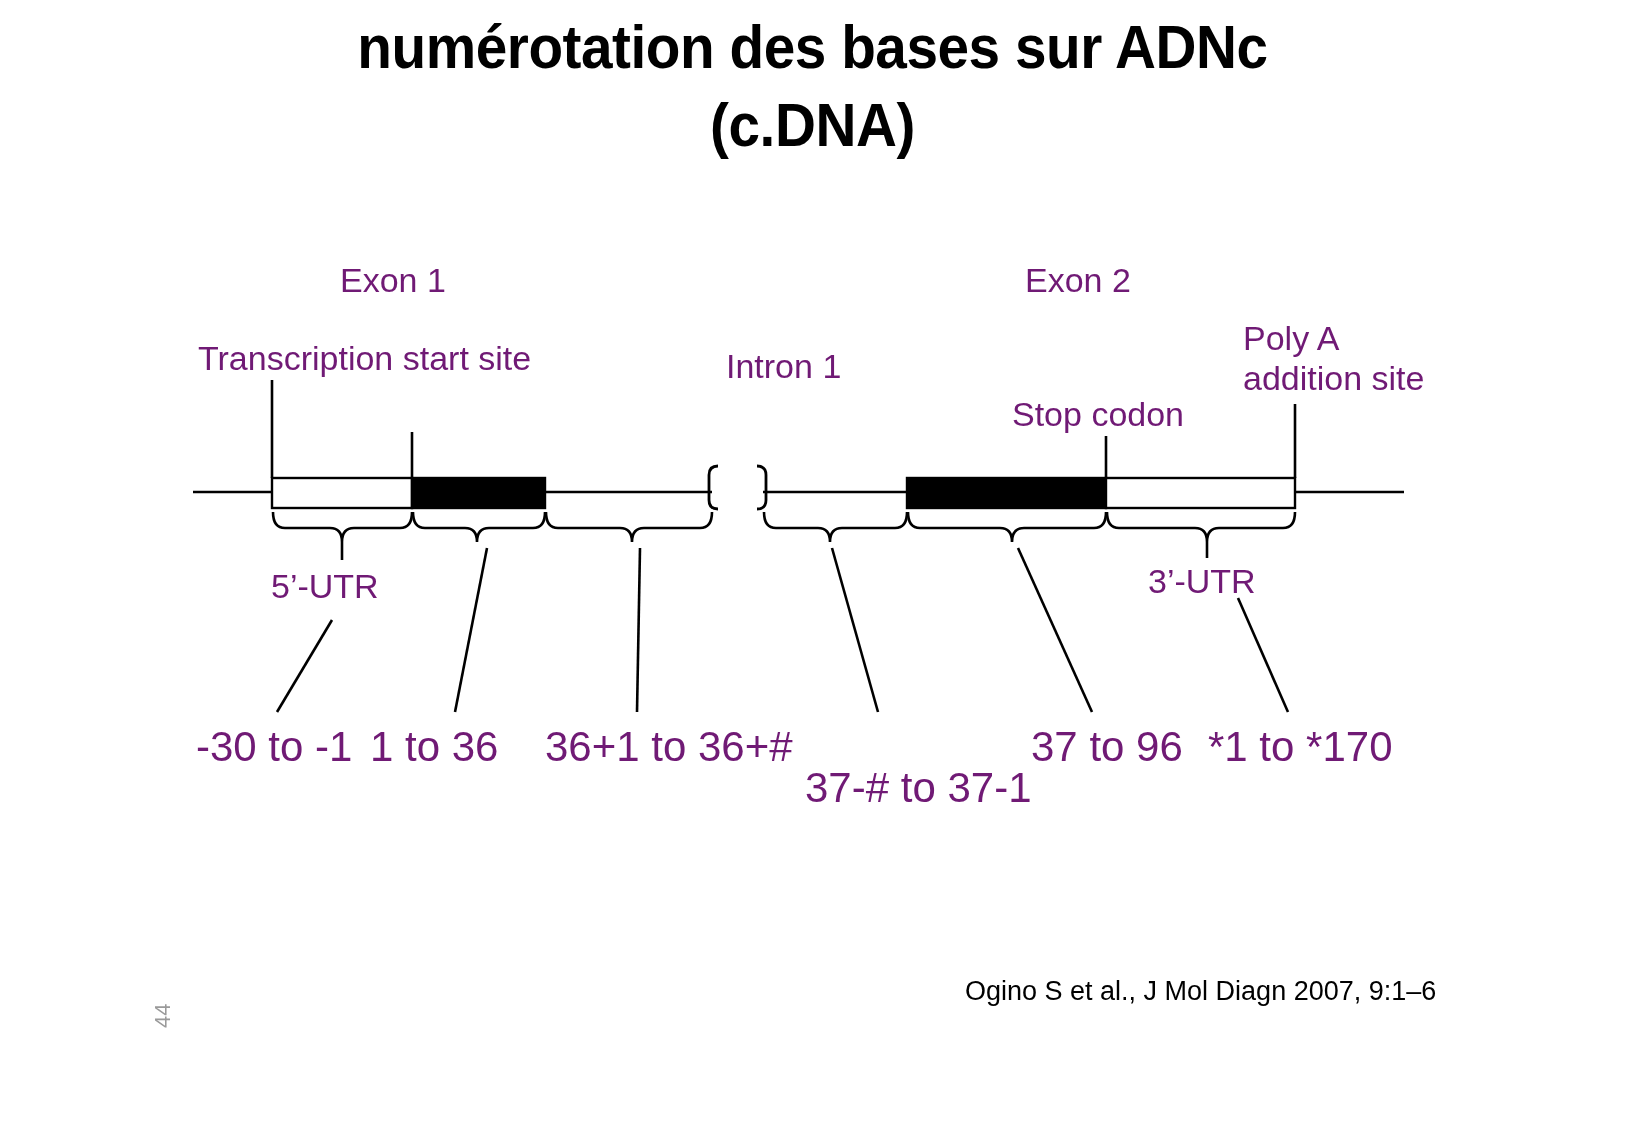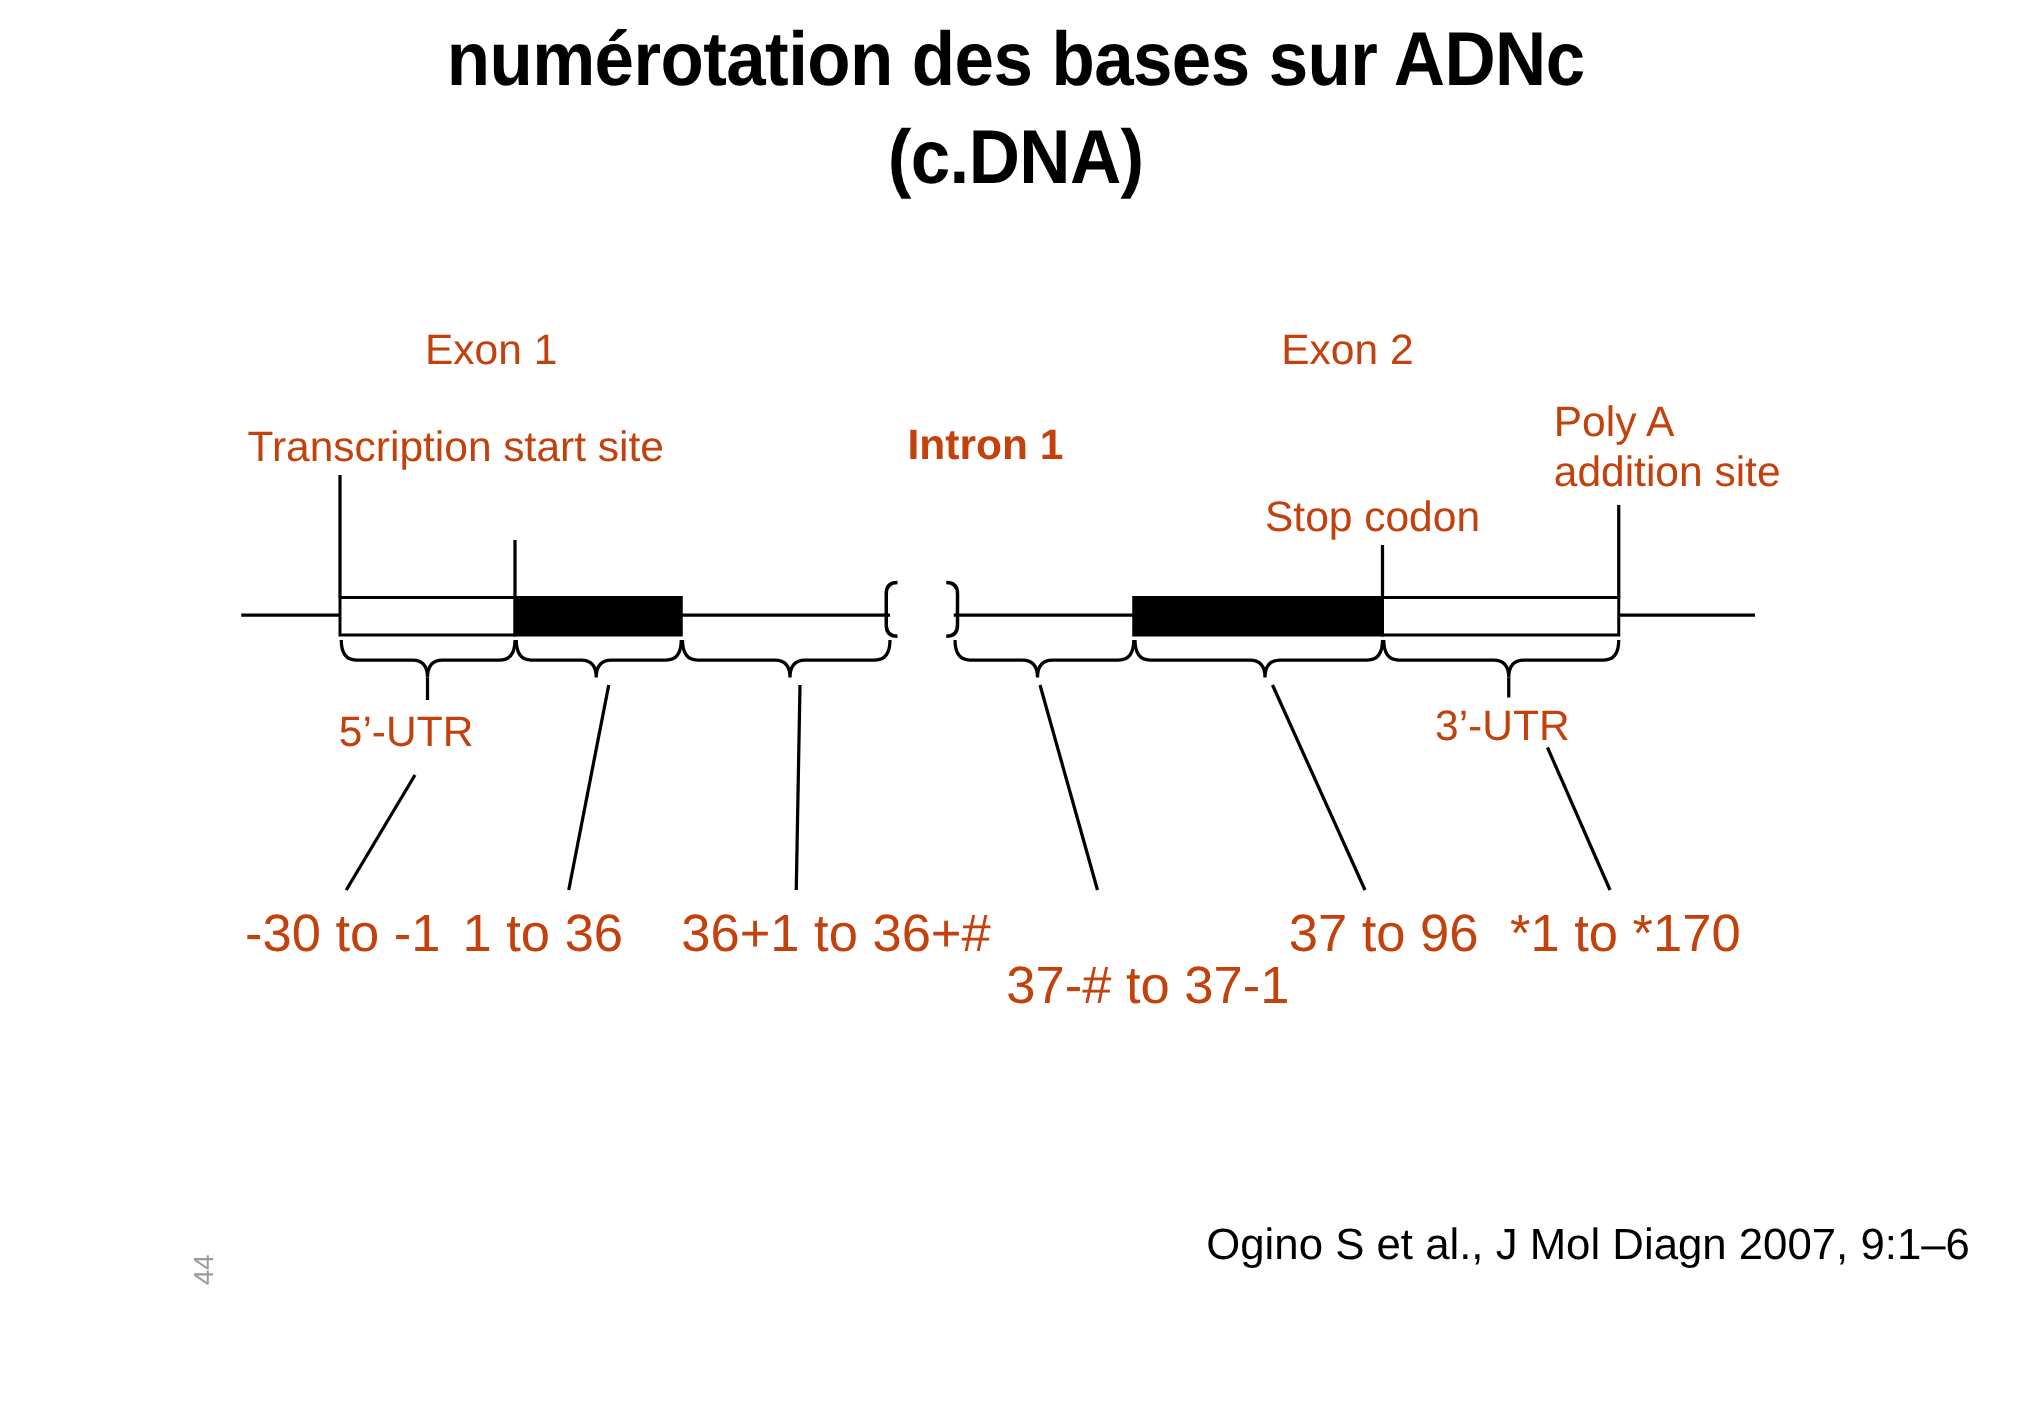--- a/index.html
+++ b/index.html
@@ -43,32 +43,32 @@
   .figure svg {
     display: block;
   }
 
   
   .fig-label {
     position: absolute;
     font-size: 34px;
     line-height: 1.18;
     white-space: pre;
-    color: #c2410c;
+    color: #701a75;
   }
   .fig-label.num {
     font-size: 42px;
   }
 
   
   .citation {
     position: absolute;
     left: 965px;
     top: 976px;
-    font-size: 35px;
+    font-size: 27px;
     white-space: pre;
   }
 
   
   .page-artifact {
     position: absolute;
     left: 150px;
     top: 1028px;
     font-size: 22px;
     color: #9a9a9a;
@@ -129,21 +129,21 @@
       <line x1="1018" y1="548" x2="1092" y2="712"></line>
       <line x1="1238" y1="598" x2="1288" y2="712"></line>
 
     </g>
   </svg>
 
   <div class="fig-label" style="left:340px; top:260px;">Exon 1</div>
 
   <div class="fig-label" style="left:1025px; top:260px;">Exon 2</div>
 
-  <div class="fig-label" style="left:726px; top:336px;font-weight:bold;">Intron 1</div>
+  <div class="fig-label" style="left:726px; top:346px;">Intron 1</div>
 
   <div class="fig-label" style="left:1243px; top:318px;">Poly A
 addition site</div>
 
   <div class="fig-label" style="left:198px; top:338px;">Transcription start site</div>
 
 
   <div class="fig-label" style="left:1012px; top:394px;">Stop codon</div>
 
   <div class="fig-label" style="left:271px; top:566px;">5’-UTR</div>

